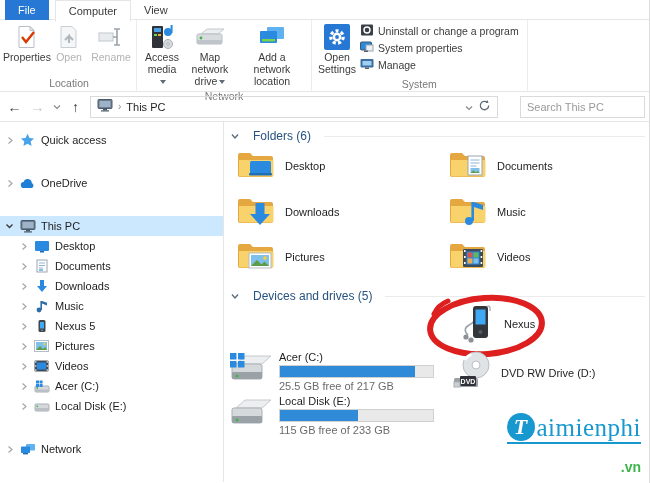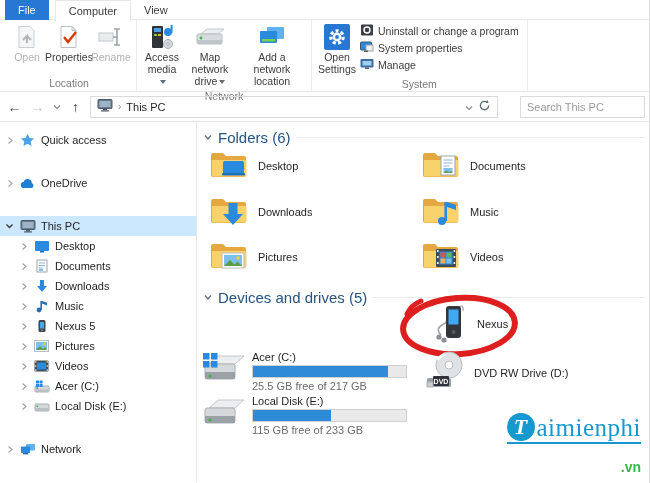--- a/index.html
+++ b/index.html
@@ -39,31 +39,31 @@
   .abox{display:flex; align-items:center; gap:5px; width:408px; height:22px; border:1px solid #dadada; padding:0 6px; margin-left:2px;}
   .abox .crumb{color:#1e1e1e;}
   .abox .spacer{flex:1;}
   .sep{color:#8a8a8a; font-size:10px;}
   .sbox{flex:1; height:22px; border:1px solid #dadada; margin-left:20px; display:flex; align-items:center;}
   .sbox input{border:none; outline:none; width:100%; font-family:inherit; font-size:11px; color:#1e1e1e; padding:0 6px; background:transparent;}
   .sbox input::placeholder{color:#9a9a9a;}
 
   
   .bodyrow{display:flex; height:360px;}
-  .sidebar{width:197px; border-right:1px solid #e6e6e6; padding-top:8px; overflow:hidden; flex:none;}
+  .sidebar{width:224px; border-right:1px solid #e6e6e6; padding-top:8px; overflow:hidden; flex:none;}
   .snode{height:20px; display:flex; align-items:center; gap:5px; padding-left:5px; cursor:default;}
   .snode.child{padding-left:19px;}
   .snode.gap{margin-top:23px;}
   .snode.selected{background:var(--sel);}
   .chev{width:9px; display:flex; align-items:center; justify-content:center; flex:none;}
   .sic{width:17px; height:16px; display:flex; align-items:center; justify-content:center; flex:none;}
   .slabel{white-space:nowrap;}
 
   .main{position:relative; flex:1; background:#fff;}
-  .sechdr{position:absolute; left:6px; right:4px; display:flex; align-items:center; gap:5px; color:var(--hdr); font-size:15px;}
+  .sechdr{position:absolute; left:6px; right:4px; display:flex; align-items:center; gap:13px; color:var(--hdr); font-size:12px;}
   .sechdr .rule{flex:1; height:1px; background:#ebebeb;}
   .fitem{position:absolute; display:flex; align-items:center; gap:9px;}
   .flabel{white-space:nowrap;}
   .ditem{position:absolute; display:flex; gap:7px;}
   .dinfo{display:flex; flex-direction:column; gap:2px; padding-top:1px;}
   .dtitle{color:#1e1e1e;}
   .dbar{width:155px; height:13px; background:#e9e9e9; border:1px solid #d0d0d0;}
   .dfill{height:100%; background:var(--bar);}
   .dfree{color:#6b6b6b;}
   .nexuswrap{position:absolute; display:flex; align-items:center; gap:10px;}
@@ -83,38 +83,38 @@
 
   <div class="tabs">
     <div class="tab file">File</div>
     <div class="tab active">Computer</div>
     <div class="tab">View</div>
   </div>
 
   <div class="ribbon">
     <div class="rgroup">
       <div class="rbtns">
-        <div class="bigbtn narrow disabled">
-          <span class="bico">
-            <svg width="22" height="24" viewBox="0 0 22 24">
-                <path d="M3 1.5h11l4 4V22.5H3z" fill="#f4f6f8" stroke="#c9ced3"></path>
-                <path d="M11 18v-7l-4 4m4-4l4 4" fill="none" stroke="#aeb5bb" stroke-width="2"></path>
-              </svg>
-          </span>
-          <span>Open</span>
-        </div>
         <div class="bigbtn narrow">
           <span class="bico">
             <svg width="22" height="24" viewBox="0 0 22 24">
                 <path d="M3 1.5h11l4 4V22.5H3z" fill="#fff" stroke="#b9c0c8"></path>
                 <path d="M14 1.5l4 4h-4z" fill="#e8ecf0" stroke="#b9c0c8"></path>
                 <path d="M6 12l4 5 8-10" fill="none" stroke="#d83b01" stroke-width="2.4"></path>
               </svg>
           </span>
           <span>Properties</span>
+        </div>
+        <div class="bigbtn narrow disabled">
+          <span class="bico">
+            <svg width="22" height="24" viewBox="0 0 22 24">
+                <path d="M3 1.5h11l4 4V22.5H3z" fill="#f4f6f8" stroke="#c9ced3"></path>
+                <path d="M11 18v-7l-4 4m4-4l4 4" fill="none" stroke="#aeb5bb" stroke-width="2"></path>
+              </svg>
+          </span>
+          <span>Open</span>
         </div>
         <div class="bigbtn narrow disabled">
           <span class="bico">
             <svg width="26" height="24" viewBox="0 0 26 24">
                 <rect x="1" y="8" width="14" height="8" fill="#e9ecef" stroke="#c2c7cc"></rect>
                 <path d="M19 4v16M16 4h6M16 20h6M19 12h-4" stroke="#9aa2a9" stroke-width="1.6" fill="none"></path>
               </svg>
           </span>
           <span>Rename</span>
         </div>

